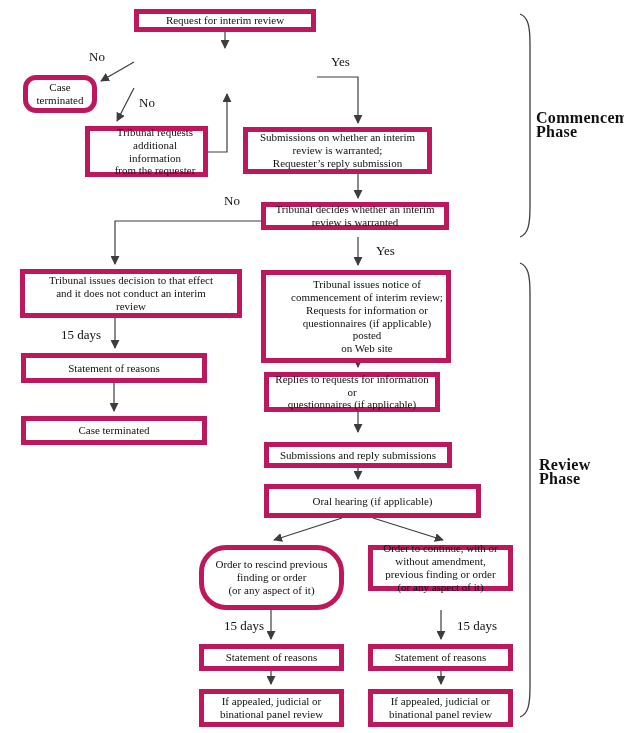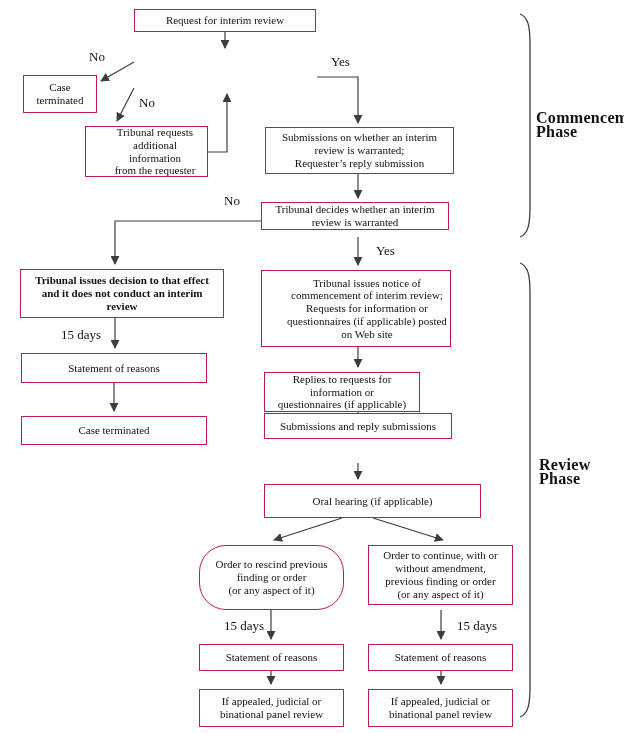--- a/index.html
+++ b/index.html
@@ -8,21 +8,21 @@
     width:624px;height:733px;
     background:#ffffff;
     font-family:"Liberation Serif","DejaVu Serif",serif;
     color:#111111;
     overflow:hidden;
   }
   .connectors{position:absolute;left:0;top:0;width:624px;height:733px;}
   .node{
     position:absolute;
     box-sizing:border-box;
-    border:1px solid #be185d;
+    border:5px solid #be185d;
     background:#ffffff;
     display:flex;
     align-items:center;
     justify-content:center;
     text-align:center;
     font-size:11px;
     line-height:12.8px;
     white-space:pre-line;
     padding:1px 3px;
   }
@@ -73,60 +73,60 @@
       <path d="M441 610 V639" marker-end="url(#arrow)"></path>
       <path d="M441 671 V684" marker-end="url(#arrow)"></path>
       <path stroke-width="1.3" d="M520 14 C528 17 530 26 530 44 L530 207 C530 225 528 234 520 237"></path>
       <path stroke-width="1.3" d="M520 263 C528 266 530 275 530 293 L530 687 C530 705 528 714 520 717"></path>
     </g>
   </svg>
 
   <div class="node" style="left:134px;top:9px;width:182px;height:23px;">Request for interim review</div>
 
 
-  <div class="node" style="left:23px;top:75px;width:74px;height:38px;">Case
+  <div class="node" style="left:23px;top:75px;width:74px;height:38px;border-radius:13px;">Case
 terminated</div>
 
   <div class="node" style="left:85px;top:126px;width:123px;height:51px;padding-left:20px;">Tribunal requests
 additional information
 from the requester</div>
 
-  <div class="node" style="left:265px;top:127px;width:189px;height:47px;">Submissions on whether an interim
+  <div class="node" style="left:243px;top:127px;width:189px;height:47px;">Submissions on whether an interim
 review is warranted;
 Requester’s reply submission</div>
 
   <div class="node" style="left:261px;top:202px;width:188px;height:28px;">Tribunal decides whether an interim
 review is warranted</div>
 
-  <div class="node" style="left:20px;top:269px;width:204px;height:49px;font-weight:bold;">Tribunal issues decision to that effect
+  <div class="node" style="left:20px;top:269px;width:222px;height:49px;">Tribunal issues decision to that effect
 and it does not conduct an interim
 review</div>
 
   <div class="node" style="left:21px;top:353px;width:186px;height:30px;">Statement of reasons</div>
 
   <div class="node" style="left:21px;top:416px;width:186px;height:29px;">Case terminated</div>
 
-  <div class="node" style="left:261px;top:270px;width:190px;height:77px;padding-left:25px;">Tribunal issues notice of
+  <div class="node" style="left:261px;top:270px;width:190px;height:93px;padding-left:25px;">Tribunal issues notice of
 commencement of interim review;
 Requests for information or
 questionnaires (if applicable) posted
 on Web site</div>
 
-  <div class="node" style="left:264px;top:372px;width:156px;height:40px;text-align:center;">Replies to requests for information or
+  <div class="node" style="left:264px;top:372px;width:176px;height:40px;text-align:center;">Replies to requests for information or
 questionnaires (if applicable)</div>
 
-  <div class="node" style="left:264px;top:413px;width:188px;height:26px;">Submissions and reply submissions</div>
+  <div class="node" style="left:264px;top:442px;width:188px;height:26px;">Submissions and reply submissions</div>
 
   <div class="node" style="left:264px;top:484px;width:217px;height:34px;">Oral hearing (if applicable)</div>
 
   <div class="node" style="left:199px;top:545px;width:145px;height:65px;border-radius:27px;">Order to rescind previous
 finding or order
 (or any aspect of it)</div>
 
-  <div class="node" style="left:368px;top:545px;width:145px;height:60px;">Order to continue, with or
+  <div class="node" style="left:368px;top:545px;width:145px;height:46px;">Order to continue, with or
 without amendment,
 previous finding or order
 (or any aspect of it)</div>
 
   <div class="node" style="left:199px;top:644px;width:145px;height:27px;">Statement of reasons</div>
 
   <div class="node" style="left:368px;top:644px;width:145px;height:27px;">Statement of reasons</div>
 
   <div class="node" style="left:199px;top:689px;width:145px;height:38px;">If appealed, judicial or
 binational panel review</div>

